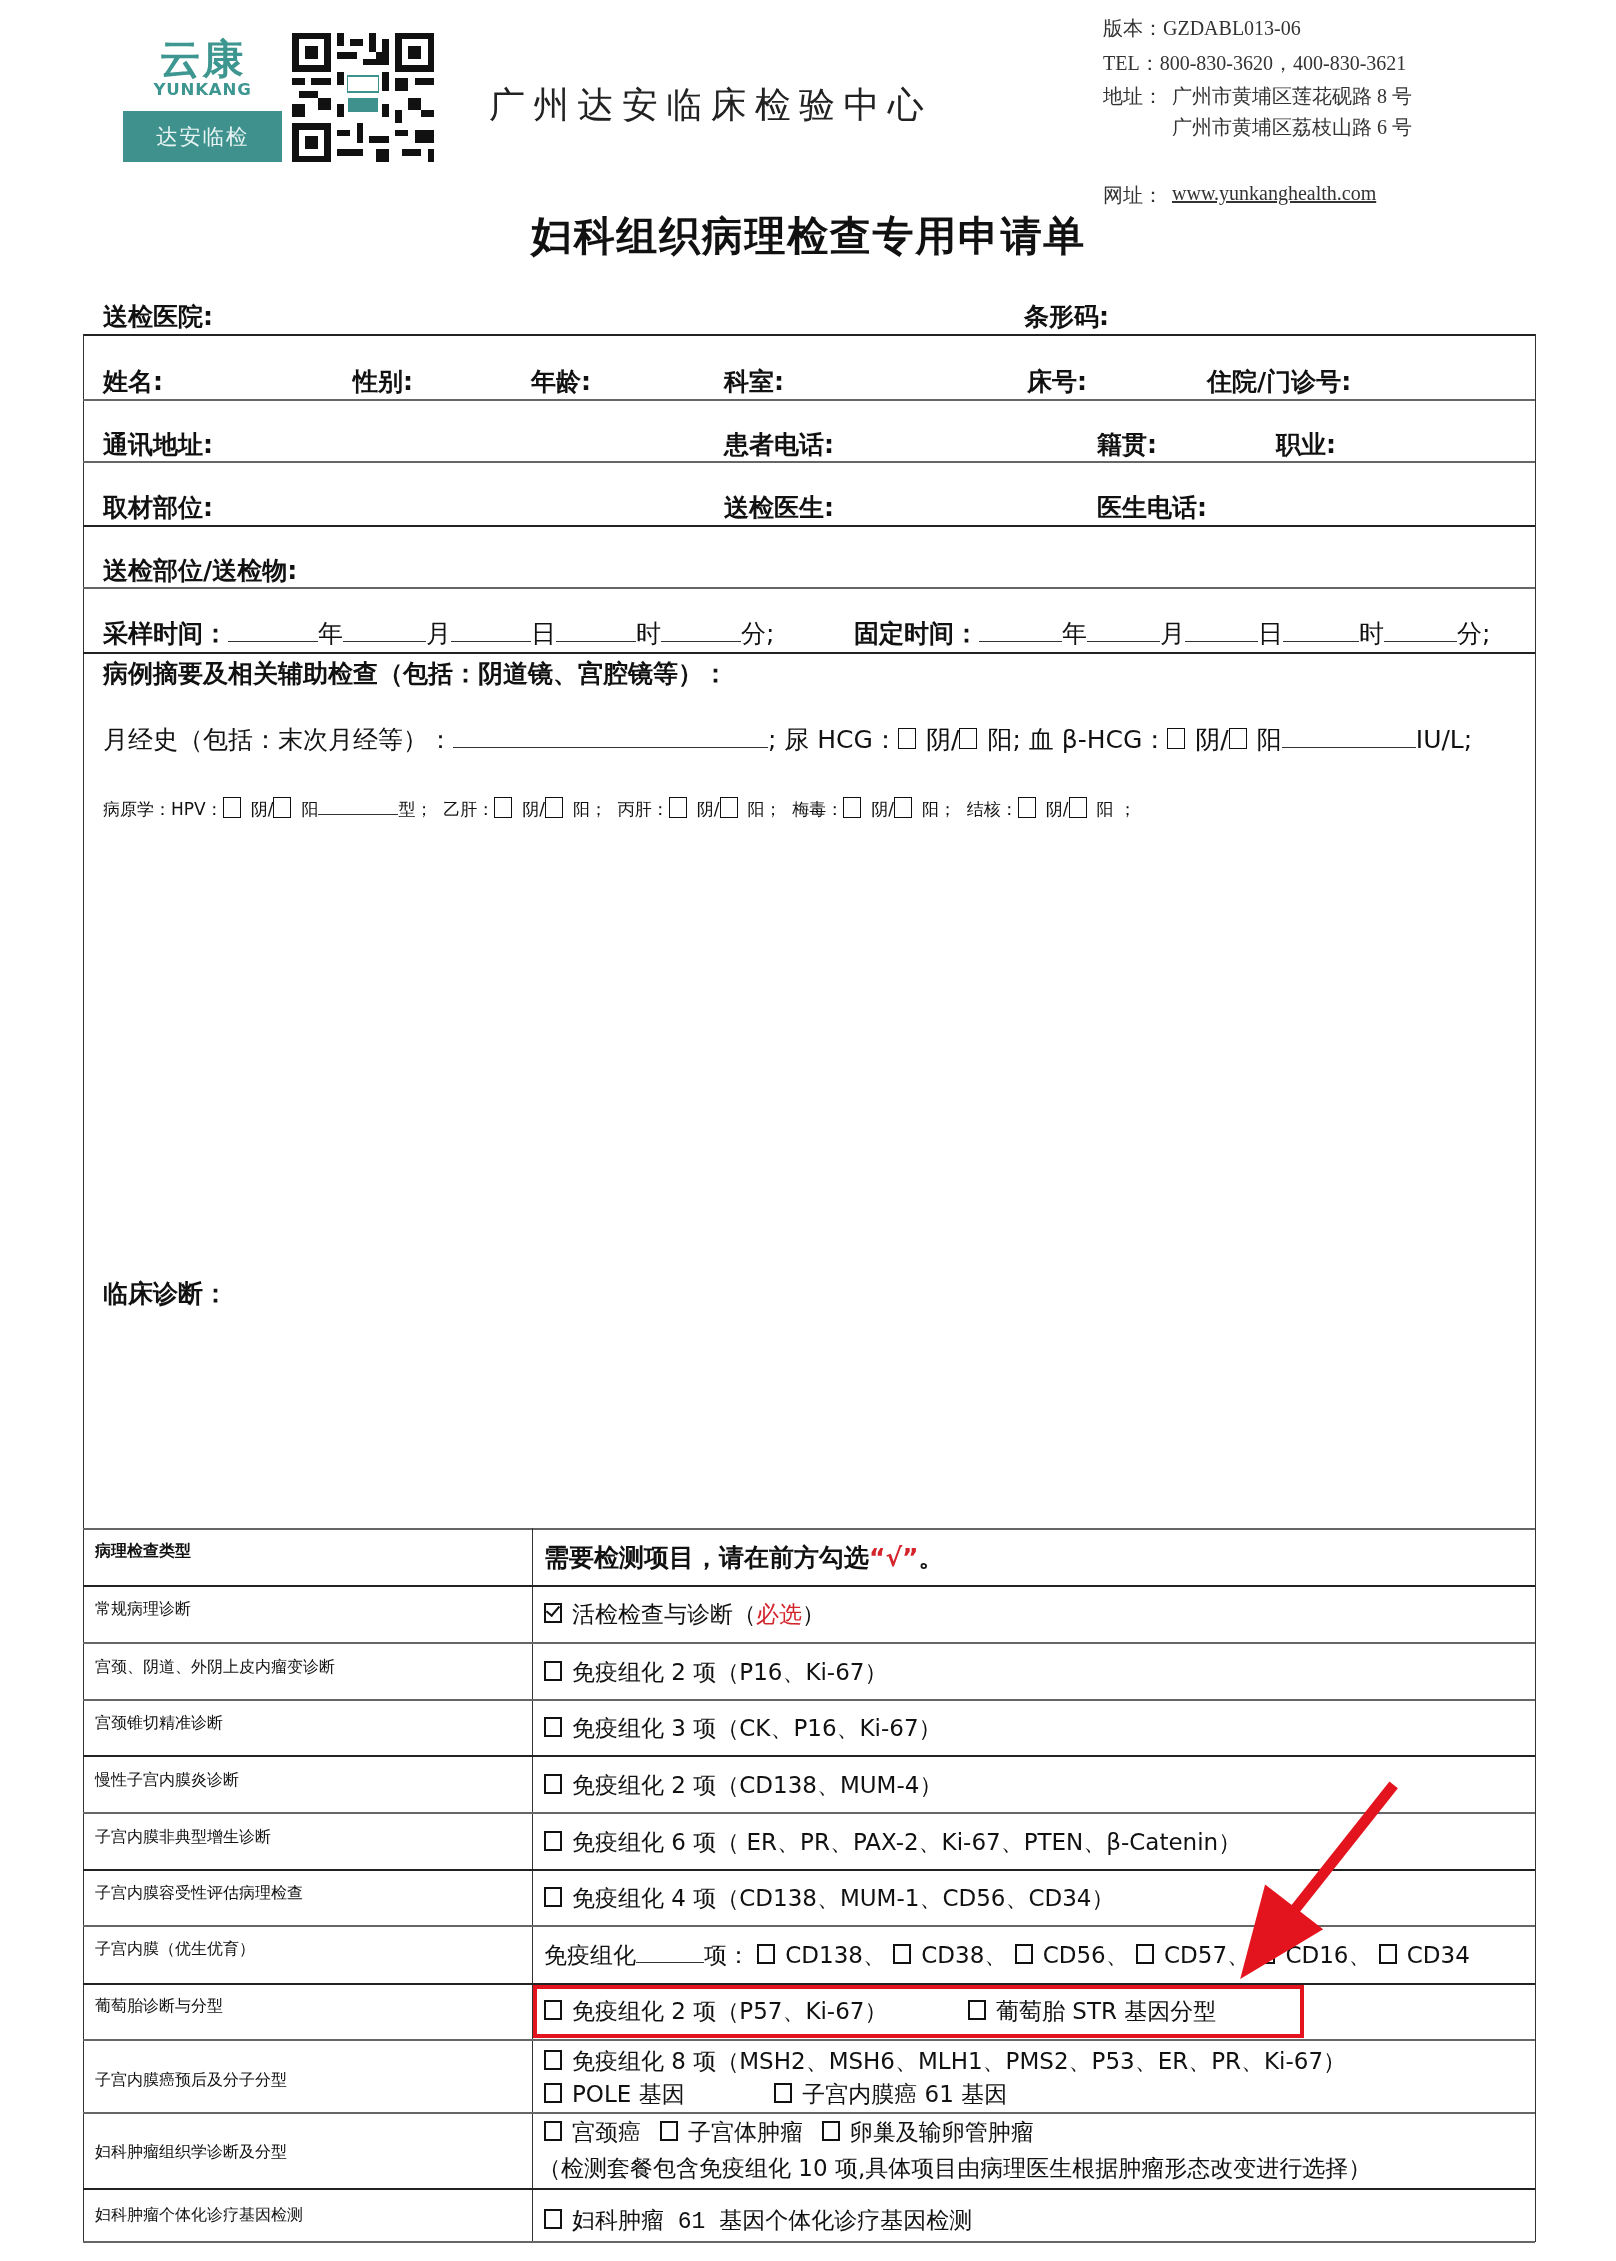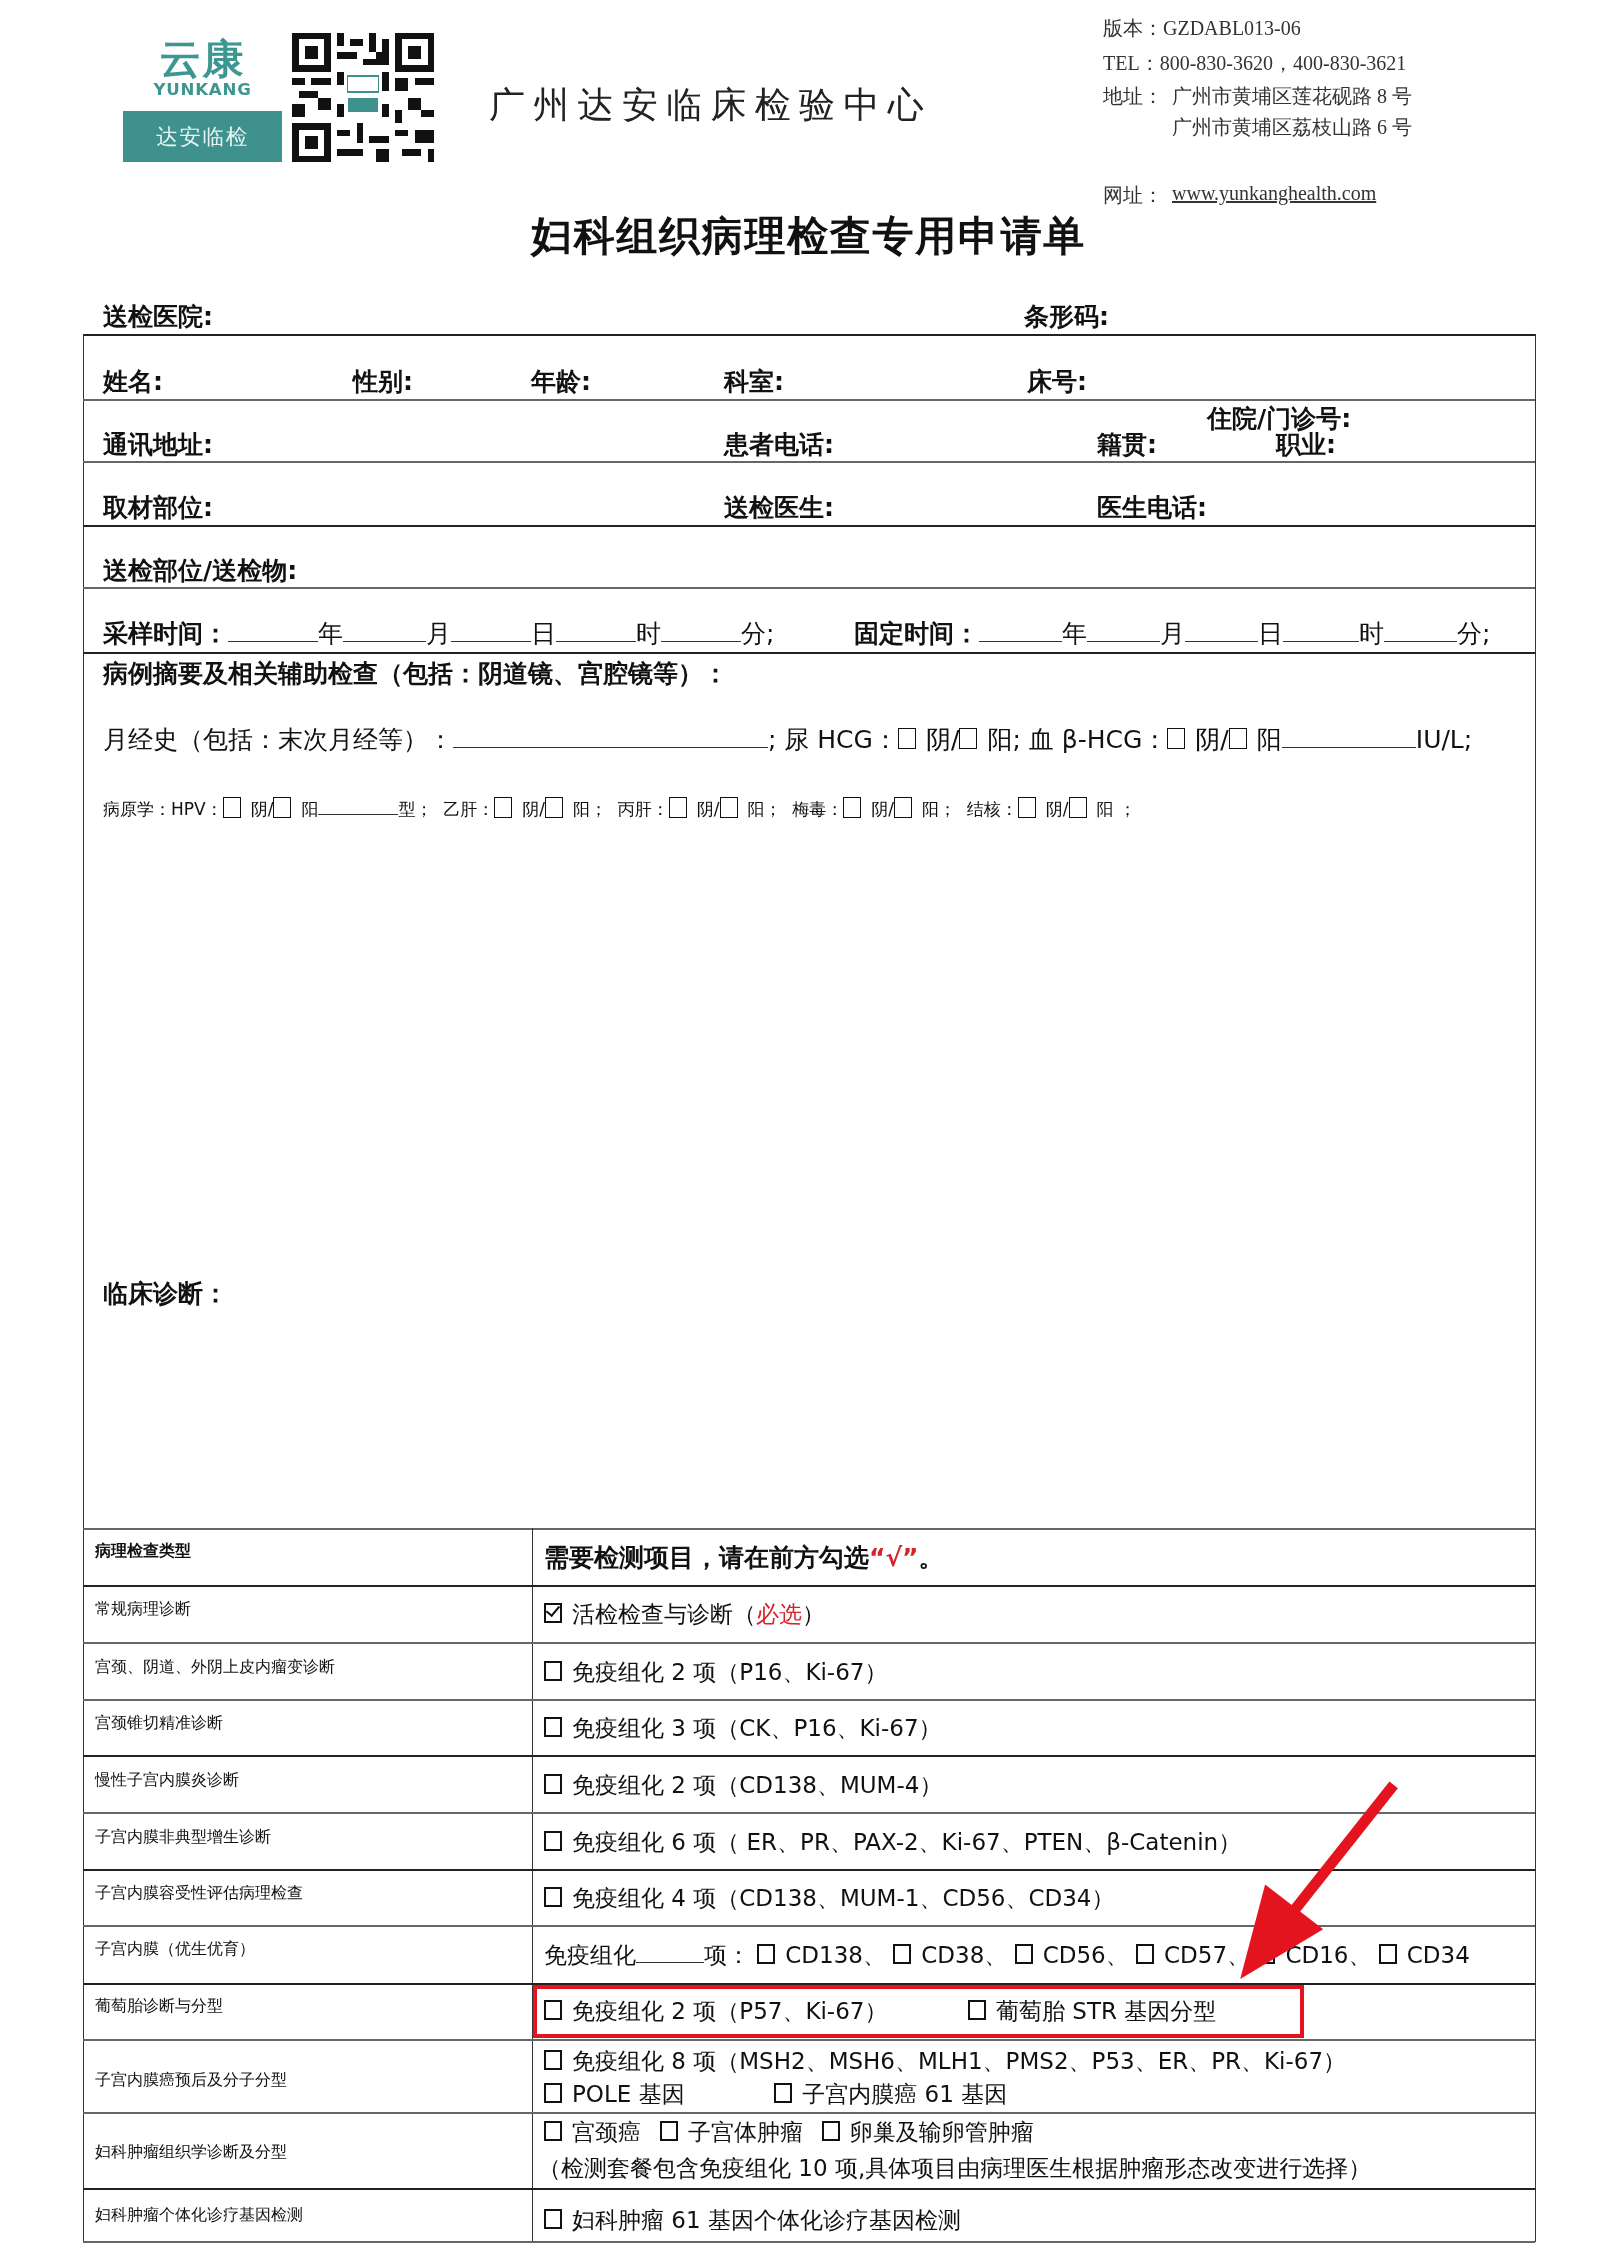--- a/index.html
+++ b/index.html
@@ -111,21 +111,21 @@
 
 <div class="hline" style="top:334px;"></div>
 <div class="vline" style="left:83px; top:334px; height:1908px;"></div>
 <div class="vline" style="left:1535px; top:334px; height:1908px;"></div>
 
 <div class="abs lbl" style="left:103px; top:365px;">姓名:</div>
 <div class="abs lbl" style="left:353px; top:365px;">性别:</div>
 <div class="abs lbl" style="left:531px; top:365px;">年龄:</div>
 <div class="abs lbl" style="left:724px; top:365px;">科室:</div>
 <div class="abs lbl" style="left:1027px; top:365px;">床号:</div>
-<div class="abs lbl" style="left:1207px; top:365px;margin-top:37px;">住院/门诊号:</div>
+<div class="abs lbl" style="left:1207px; top:365px;">住院/门诊号:</div>
 <div class="hline gray" style="top:399px;"></div>
 
 <div class="abs lbl" style="left:103px; top:428px;">通讯地址:</div>
 <div class="abs lbl" style="left:724px; top:428px;">患者电话:</div>
 <div class="abs lbl" style="left:1097px; top:428px;">籍贯:</div>
 <div class="abs lbl" style="left:1276px; top:428px;">职业:</div>
 <div class="hline gray" style="top:461px;"></div>
 
 <div class="abs lbl" style="left:103px; top:491px;">取材部位:</div>
 <div class="abs lbl" style="left:724px; top:491px;">送检医生:</div>
@@ -242,21 +242,21 @@
 <div class="cell-l" style="top:2142px;">妇科肿瘤组织学诊断及分型</div>
 <div class="cell-r" style="top:2117px;">
   <span class="cb"></span><span>宫颈癌</span>
   <span class="cb" style="margin-left:11.6px;"></span><span>子宫体肿瘤</span>
   <span class="cb" style="margin-left:11.6px;"></span><span>卵巢及输卵管肿瘤</span>
 </div>
 <div class="cell-r" style="top:2153px; left:538px;">（检测套餐包含免疫组化 10 项,具体项目由病理医生根据肿瘤形态改变进行选择）</div>
 <div class="hline" style="top:2188px;"></div>
 
 <div class="cell-l" style="top:2205px;">妇科肿瘤个体化诊疗基因检测</div>
-<div class="cell-r" style="top:2205px;">
+<div class="cell-r" style="top:2205px;font-family:Liberation Mono, monospace;">
   <span class="cb"></span><span>妇科肿瘤 61 基因个体化诊疗基因检测</span>
 </div>
 <div class="hline gray" style="top:2241px;"></div>
 
 <svg class="abs" style="left:0; top:0;" width="1617" height="2261" viewBox="0 0 1949 2726">
   <line x1="1680" y1="2152" x2="1535" y2="2335" stroke="#e4141e" stroke-width="13" stroke-linecap="butt"></line>
   <polygon points="1495,2386 1525,2272 1595,2326" fill="#e4141e"></polygon>
 </svg>
 
 

